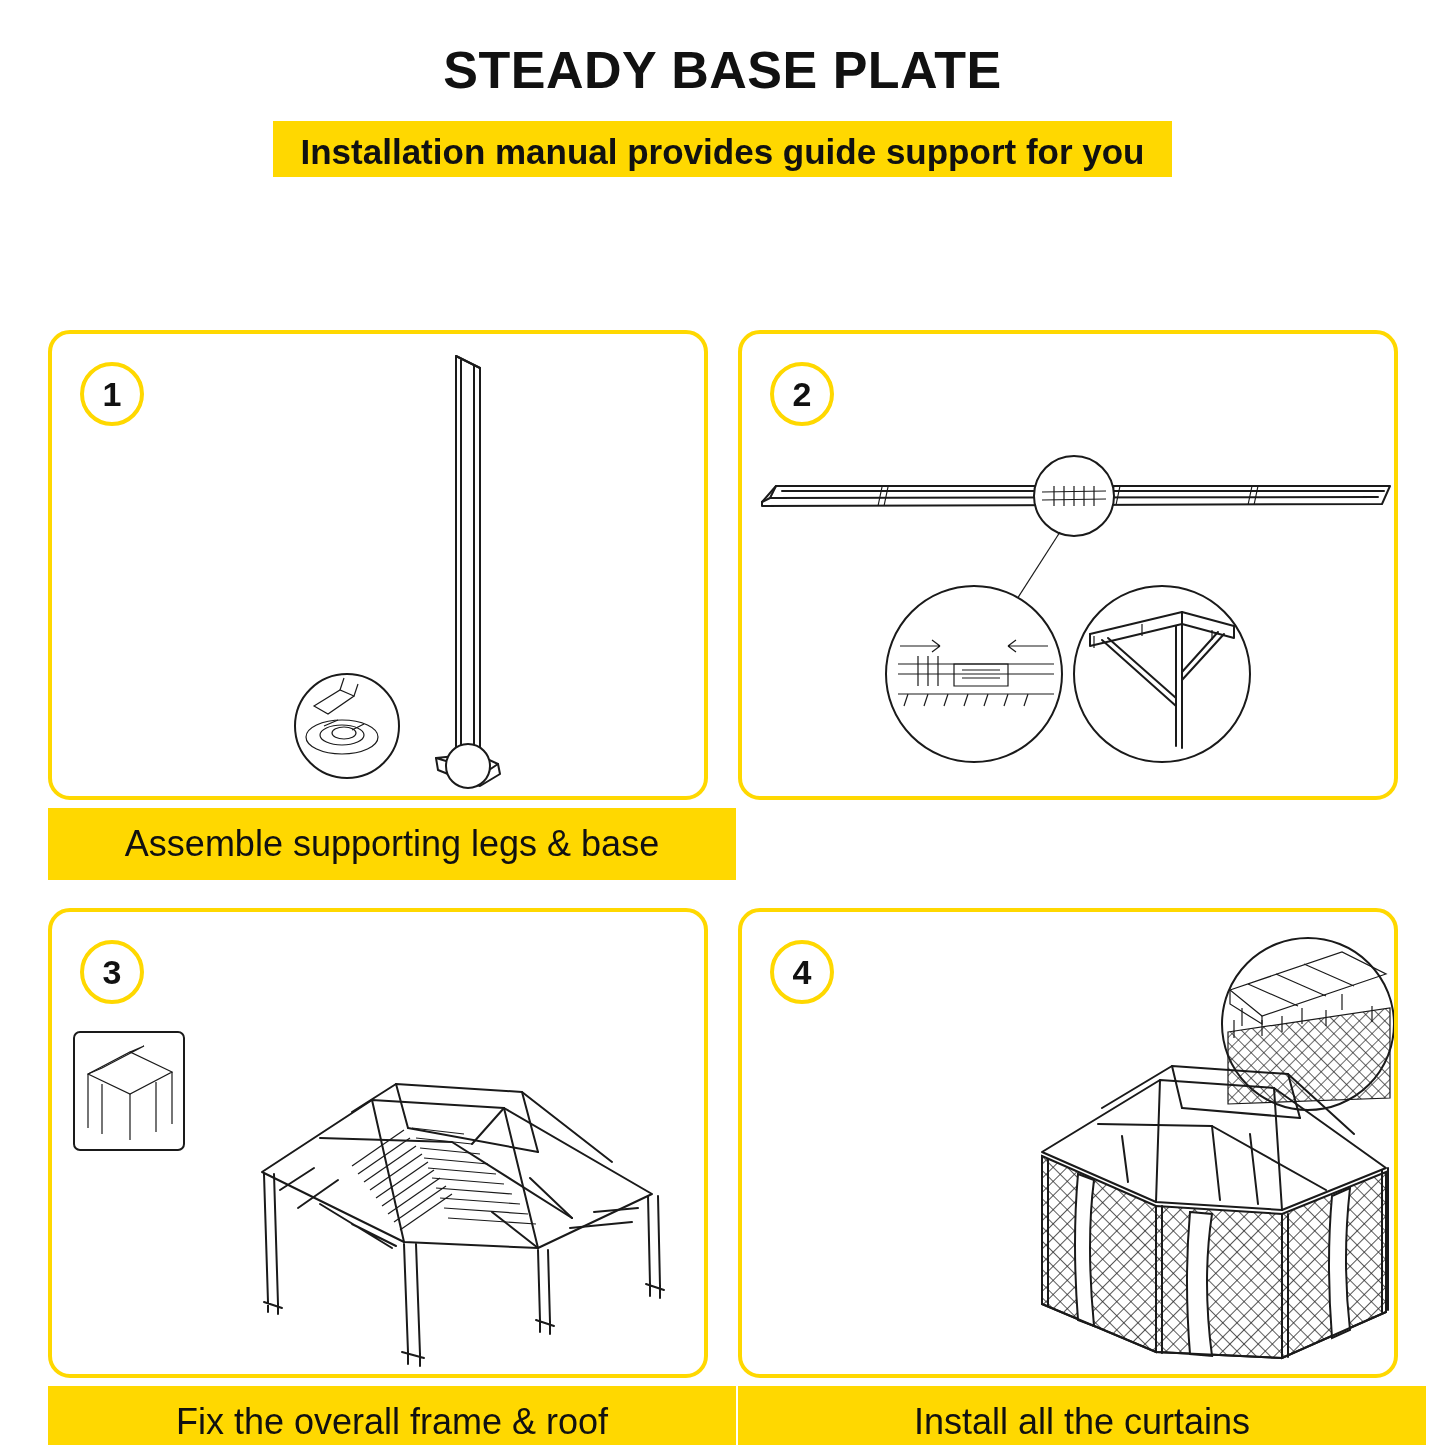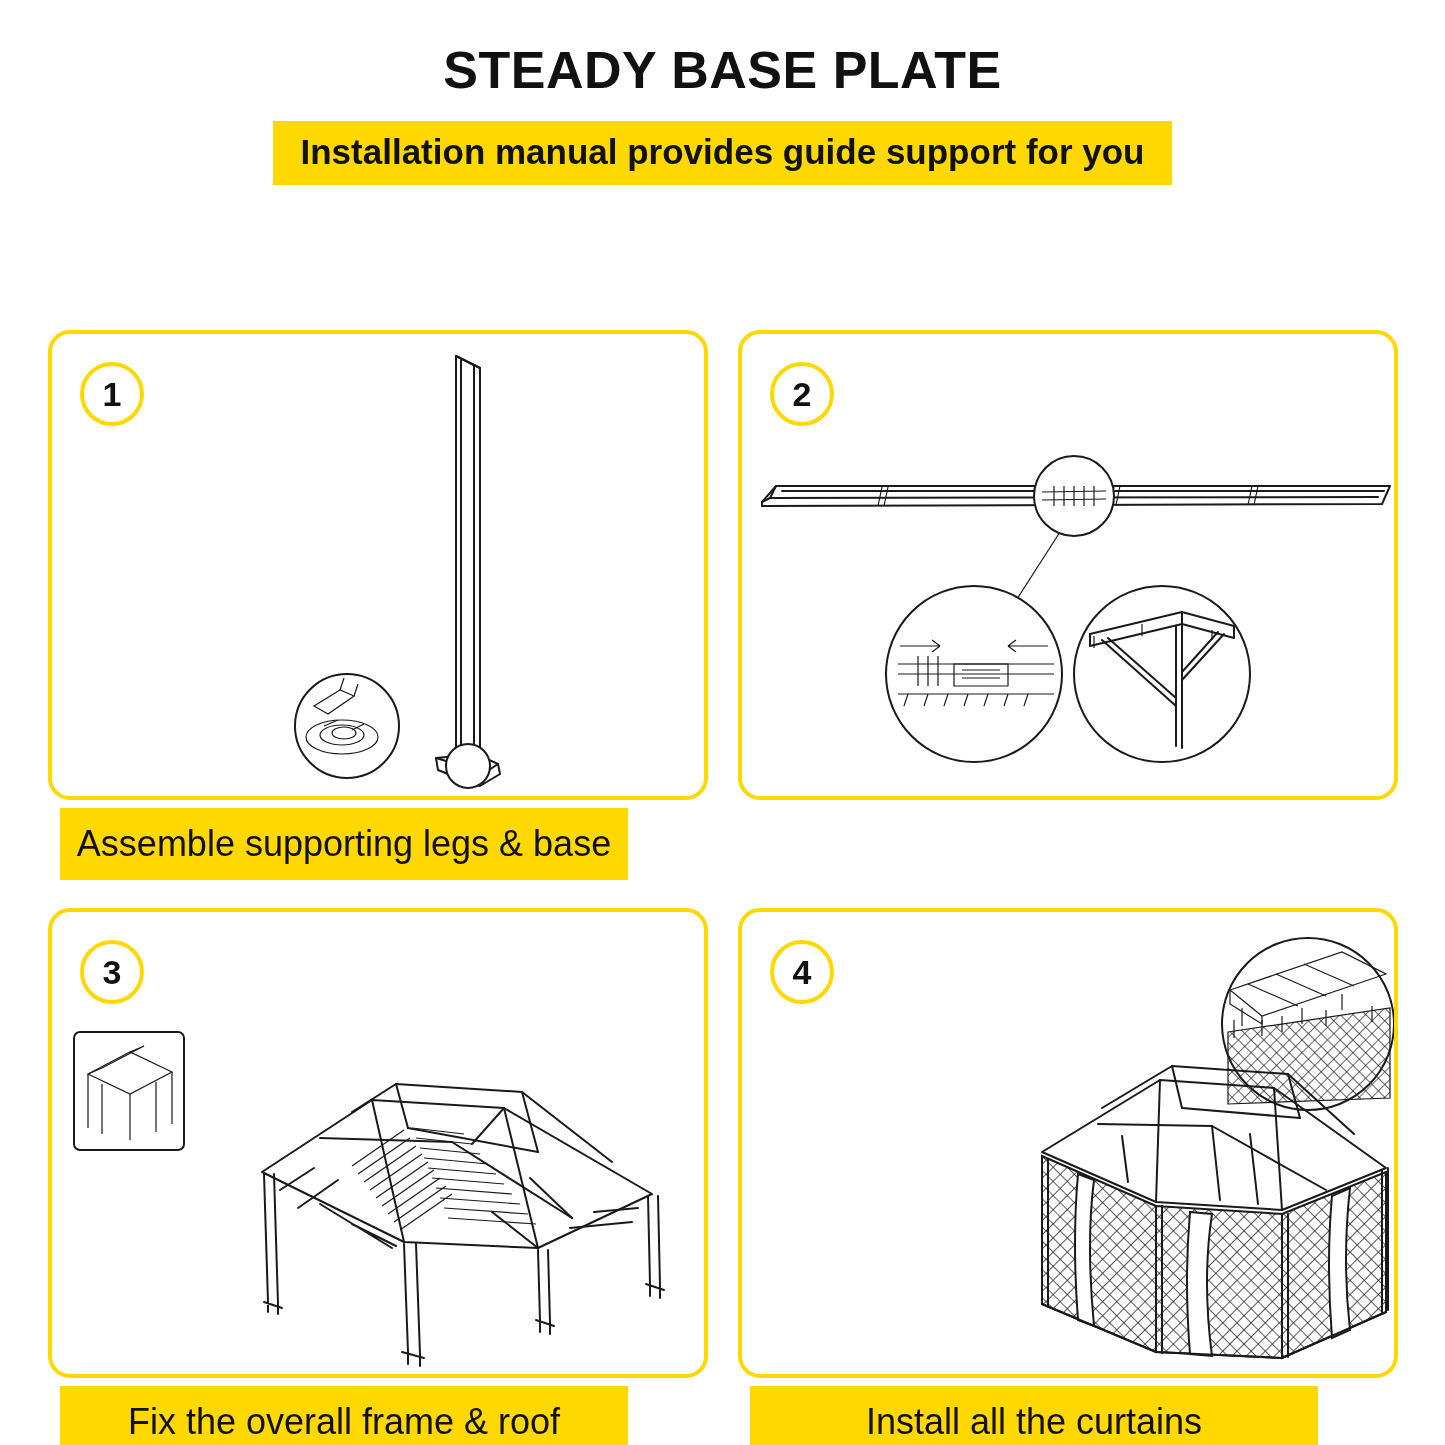--- a/index.html
+++ b/index.html
@@ -30,21 +30,21 @@
   }
   .subtitle-wrap {
     display: flex;
     justify-content: center;
     margin-top: 22px;
   }
   .subtitle {
     background: #FFD800;
     font-size: 35px;
     font-weight: bold;
-    padding: 10px 28px 12px 28px;
+    padding: 10px 28px 4px 28px;
     line-height: 1.2;
     white-space: nowrap;
   }
   .grid {
     position: absolute;
     top: 288px;
     left: 48px;
     width: 1350px;
     display: grid;
     grid-template-columns: 660px 660px;
@@ -81,23 +81,23 @@
     display: flex;
     align-items: center;
     justify-content: center;
     font-size: 34px;
     font-weight: bold;
     background: #fff;
     z-index: 4;
   }
   .caption {
     position: absolute;
-    left: 12px;
+    left: 0;
     top: 478px;
-    width: 568px;
+    width: 688px;
     height: 72px;
     background: #FFD800;
     display: flex;
     align-items: center;
     justify-content: center;
     font-size: 36px;
     line-height: 1.1;
     text-align: center;
     box-sizing: border-box;
     padding: 0 12px;

